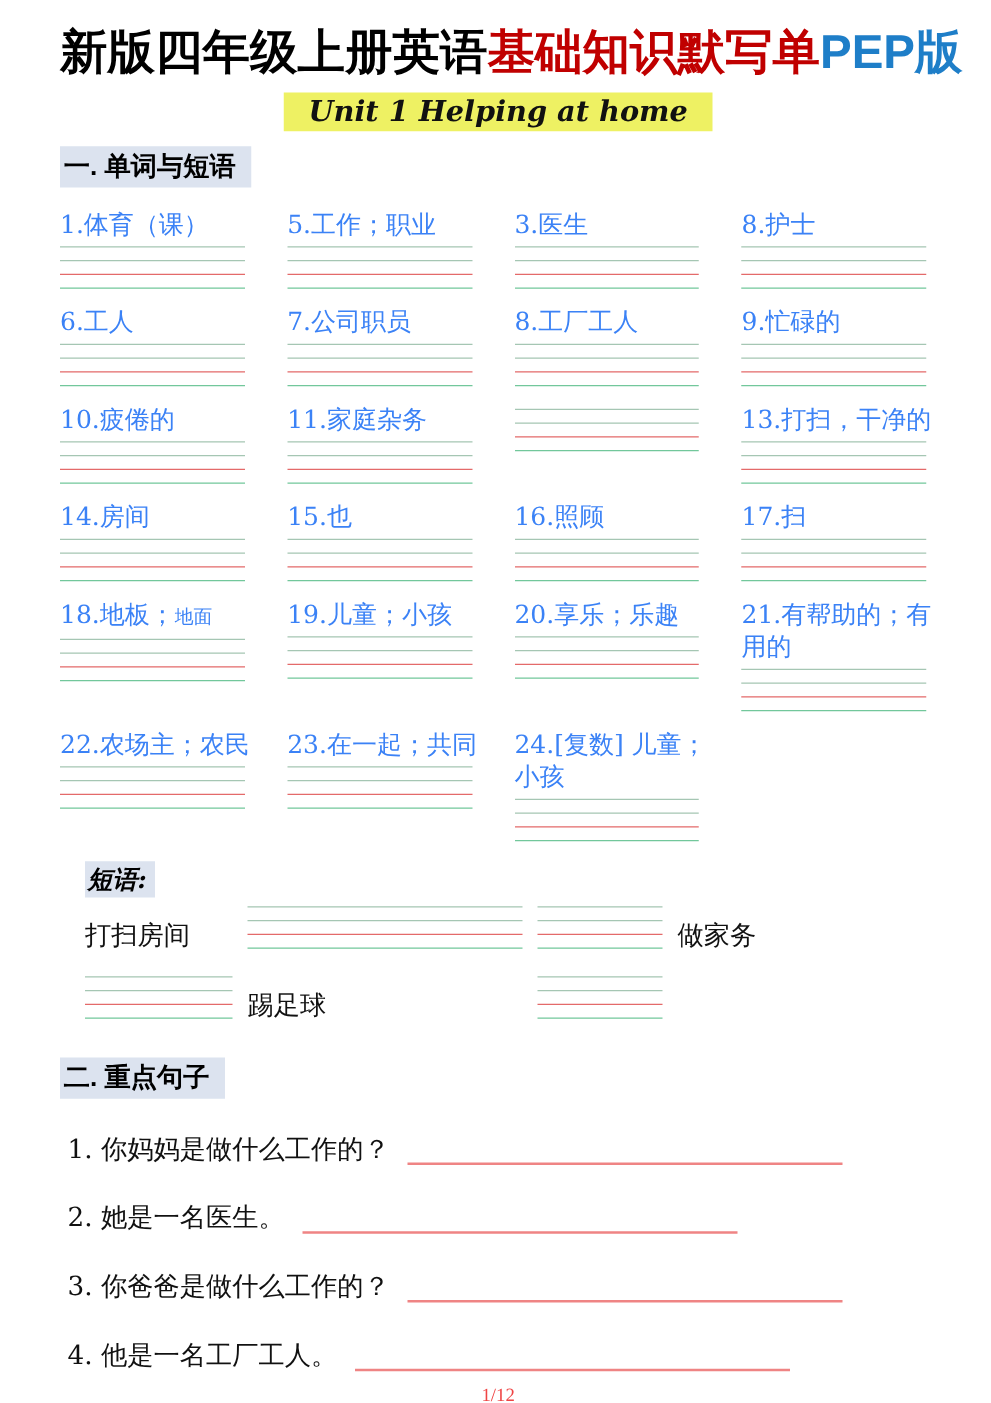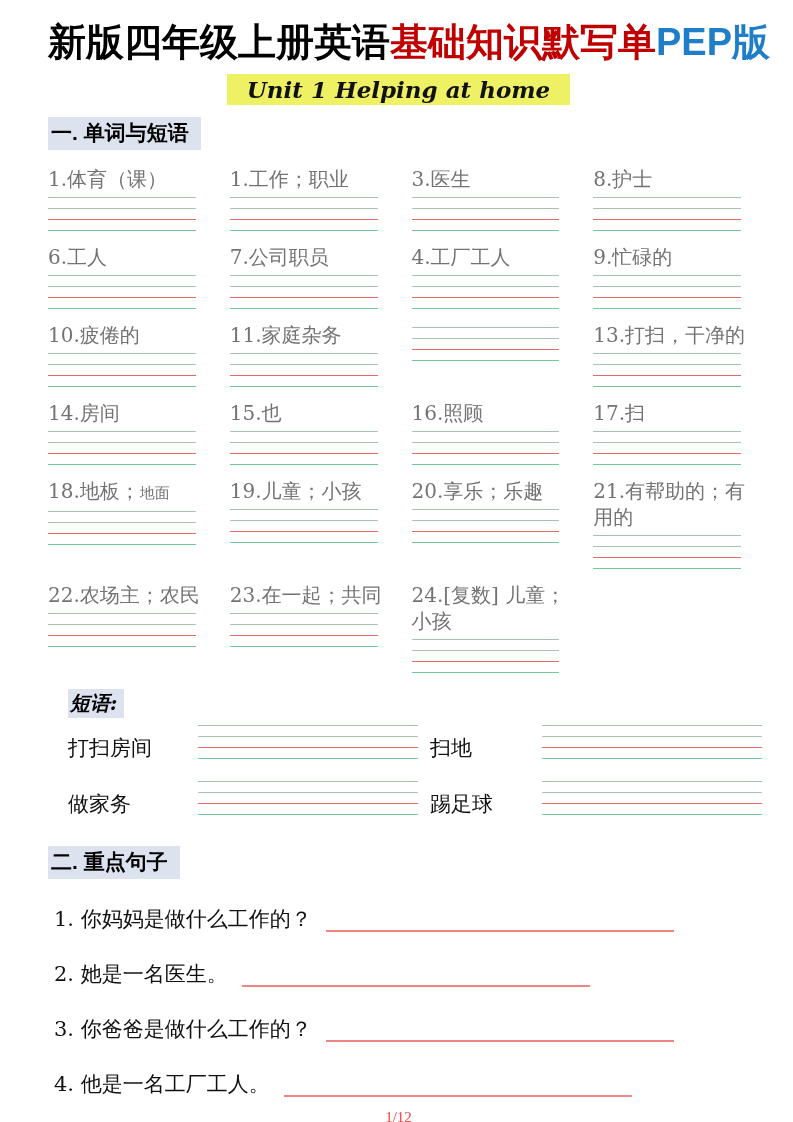--- a/index.html
+++ b/index.html
@@ -46,21 +46,21 @@
   .section-header.second{margin-top:28px;}
 
   
   .vocab-grid{
     display:grid;grid-template-columns:repeat(4,1fr);
     column-gap:26px;row-gap:13px;margin-top:16px;
   }
   .vocab-cell{overflow:visible;}
   .cell-label{
     font-family:"DejaVu Serif",serif;font-size:20px;line-height:26px;
-    min-height:26px;white-space:nowrap;color:#737373;
+    min-height:26px;white-space:nowrap;color:#3b82f6;
   }
   .cell-label.two-line{white-space:normal;}
   .cell-label .small-part{font-size:15px;}
 
   .fourline{margin-top:5px;width:95%;}
   .fourline .ln{height:0;border-top:1.5px solid var(--c-line-green);margin-bottom:10px;}
   .fourline .ln:nth-child(3){border-top-color:var(--c-line-red);}
   .fourline .ln:nth-child(4){border-top-color:var(--c-line-green-b);}
   .fourline .ln:last-child{margin-bottom:0;}
 
@@ -121,21 +121,21 @@
       </div>
       <div class="fourline">
         <div class="ln"></div>
         <div class="ln"></div>
         <div class="ln"></div>
         <div class="ln"></div>
       </div>
     </div>
       <div class="vocab-cell">
       <div class="cell-label">
-        <span>1.工作；职业</span>
+        <span>5.工作；职业</span>
       </div>
       <div class="fourline">
         <div class="ln"></div>
         <div class="ln"></div>
         <div class="ln"></div>
         <div class="ln"></div>
       </div>
     </div>
       <div class="vocab-cell">
       <div class="cell-label">
@@ -176,21 +176,21 @@
       </div>
       <div class="fourline">
         <div class="ln"></div>
         <div class="ln"></div>
         <div class="ln"></div>
         <div class="ln"></div>
       </div>
     </div>
       <div class="vocab-cell">
       <div class="cell-label">
-        <span>4.工厂工人</span>
+        <span>8.工厂工人</span>
       </div>
       <div class="fourline">
         <div class="ln"></div>
         <div class="ln"></div>
         <div class="ln"></div>
         <div class="ln"></div>
       </div>
     </div>
       <div class="vocab-cell">
       <div class="cell-label">
@@ -370,21 +370,20 @@
   <div class="phrases">
     <div class="phrases-label">短语:</div>
     <div class="phrase-grid">
       <div class="phrase-label">打扫房间</div>
       <div class="fourline">
         <div class="ln"></div>
           <div class="ln"></div>
           <div class="ln"></div>
           <div class="ln"></div>
       </div>
-      <div class="phrase-label">扫地</div>
       <div class="fourline">
         <div class="ln"></div>
           <div class="ln"></div>
           <div class="ln"></div>
           <div class="ln"></div>
       </div>
       <div class="phrase-label">做家务</div>
       <div class="fourline">
         <div class="ln"></div>
           <div class="ln"></div>

